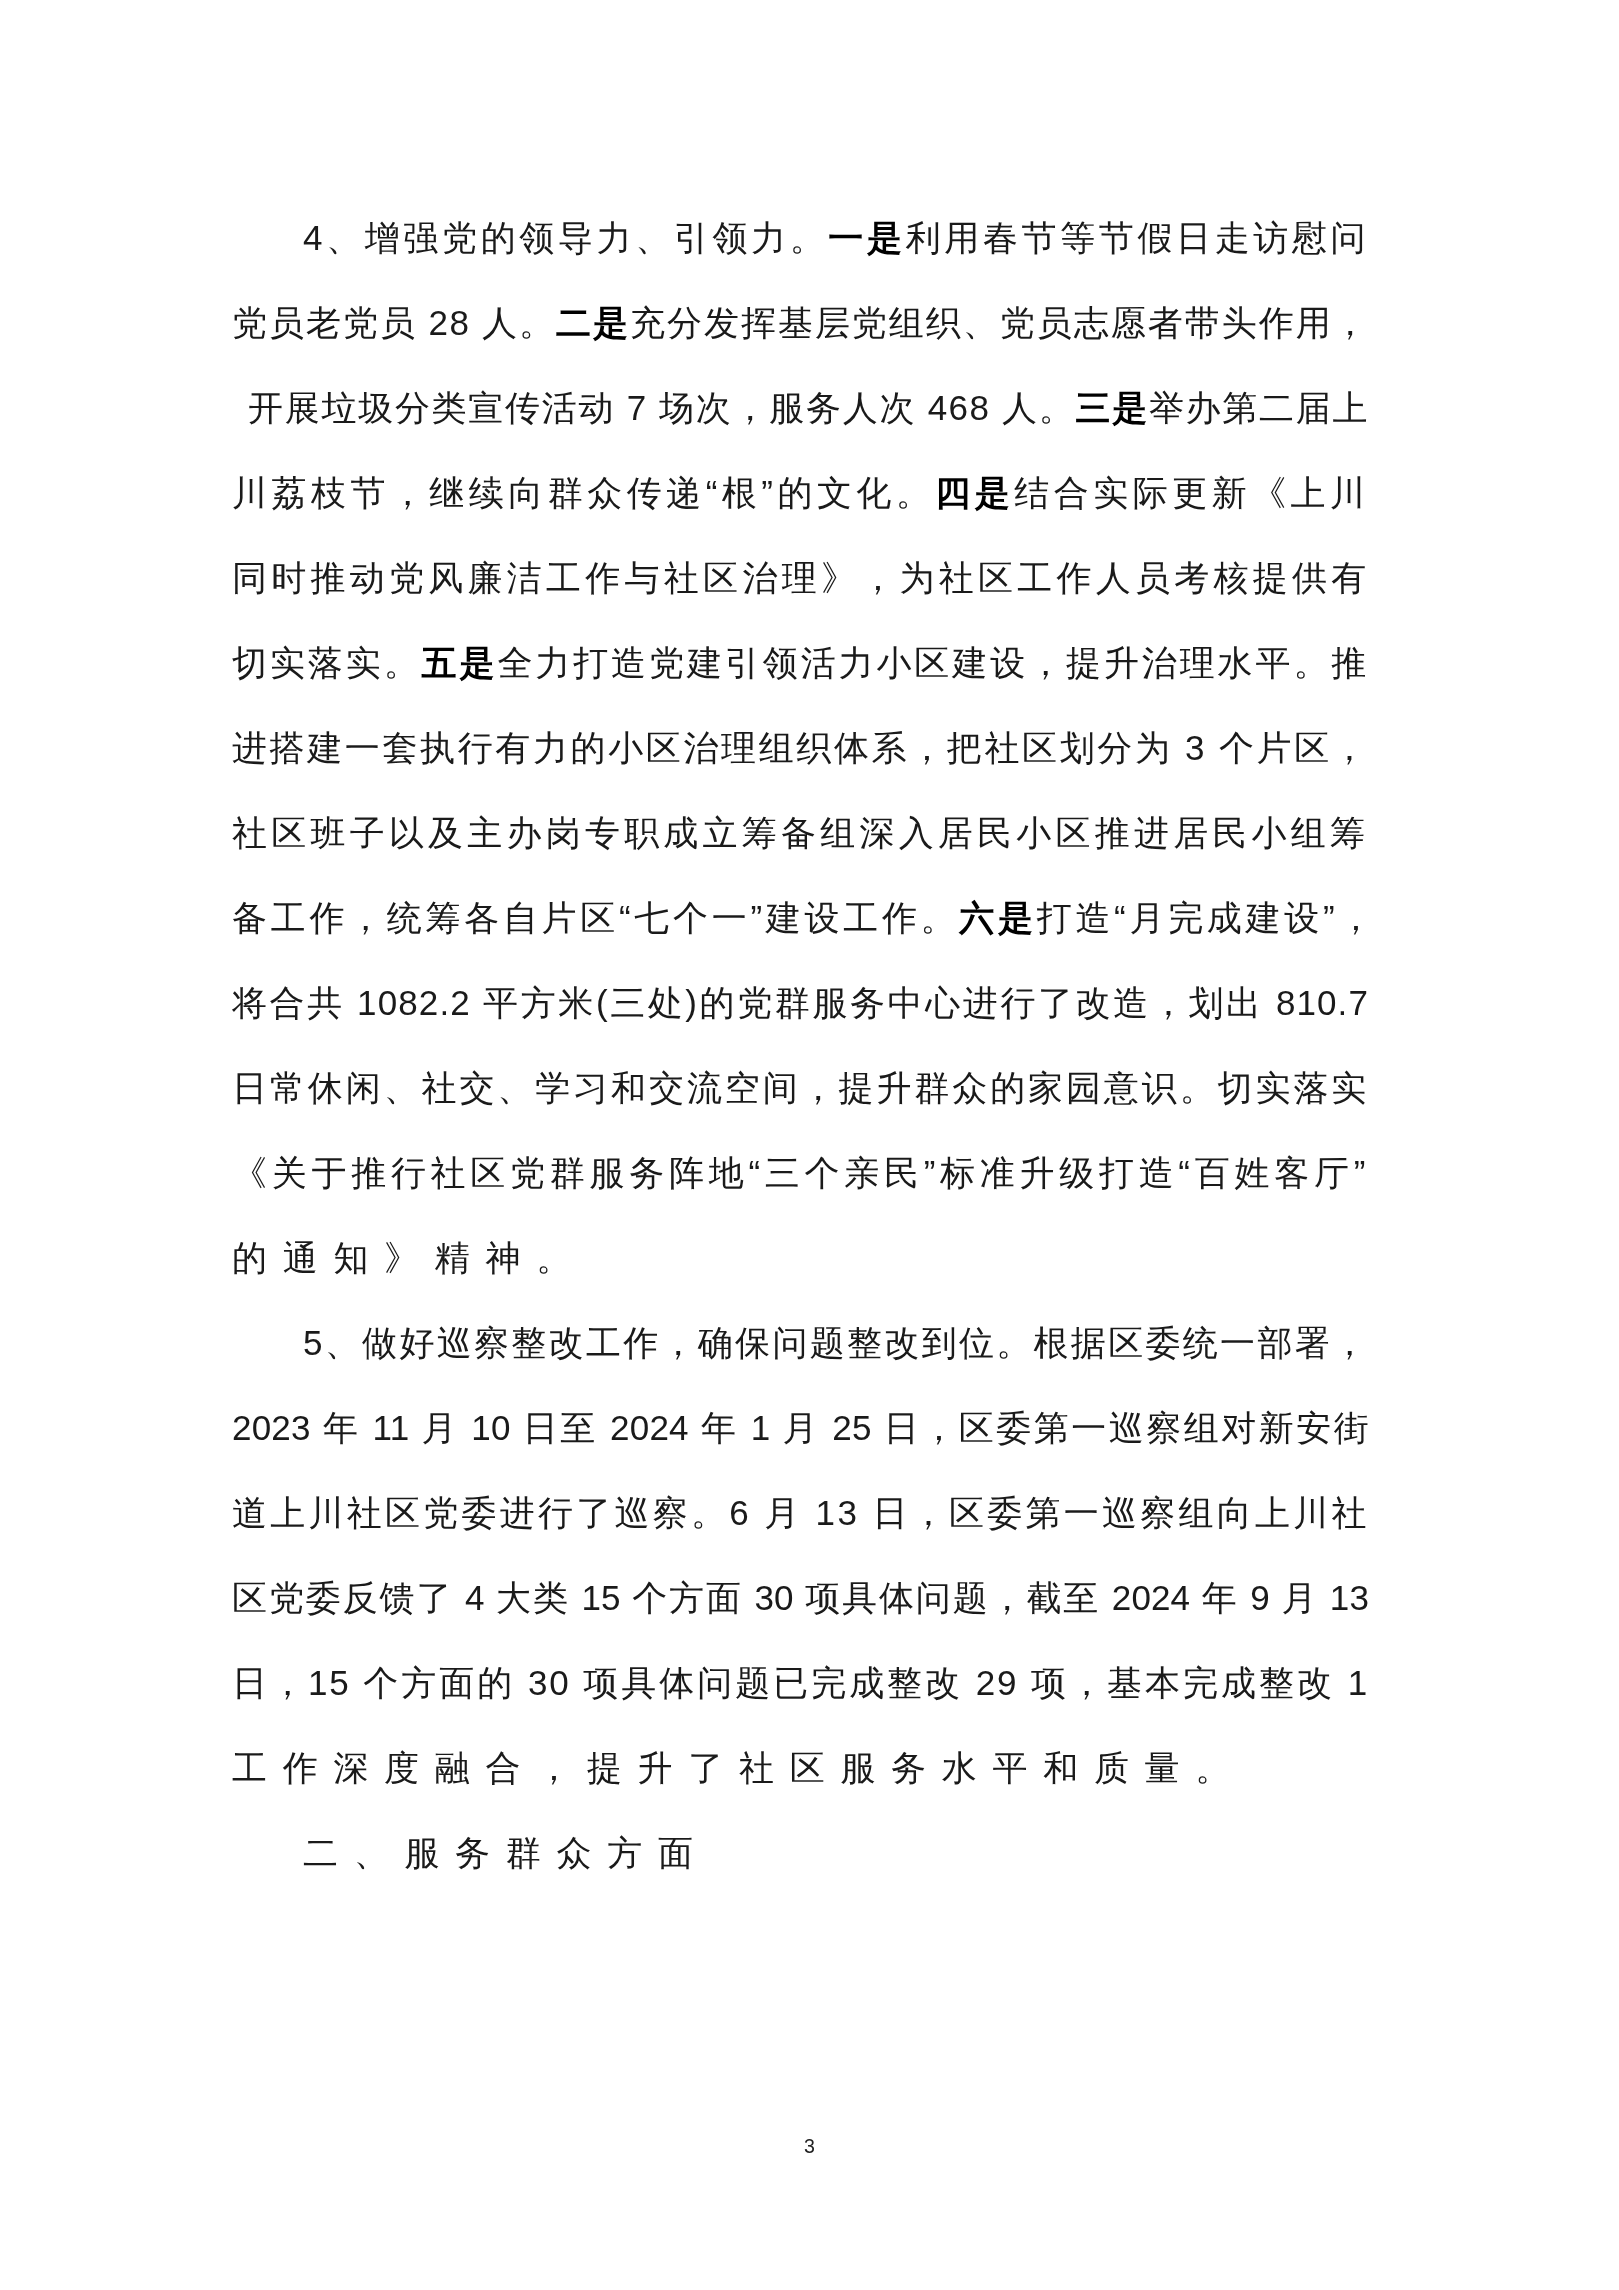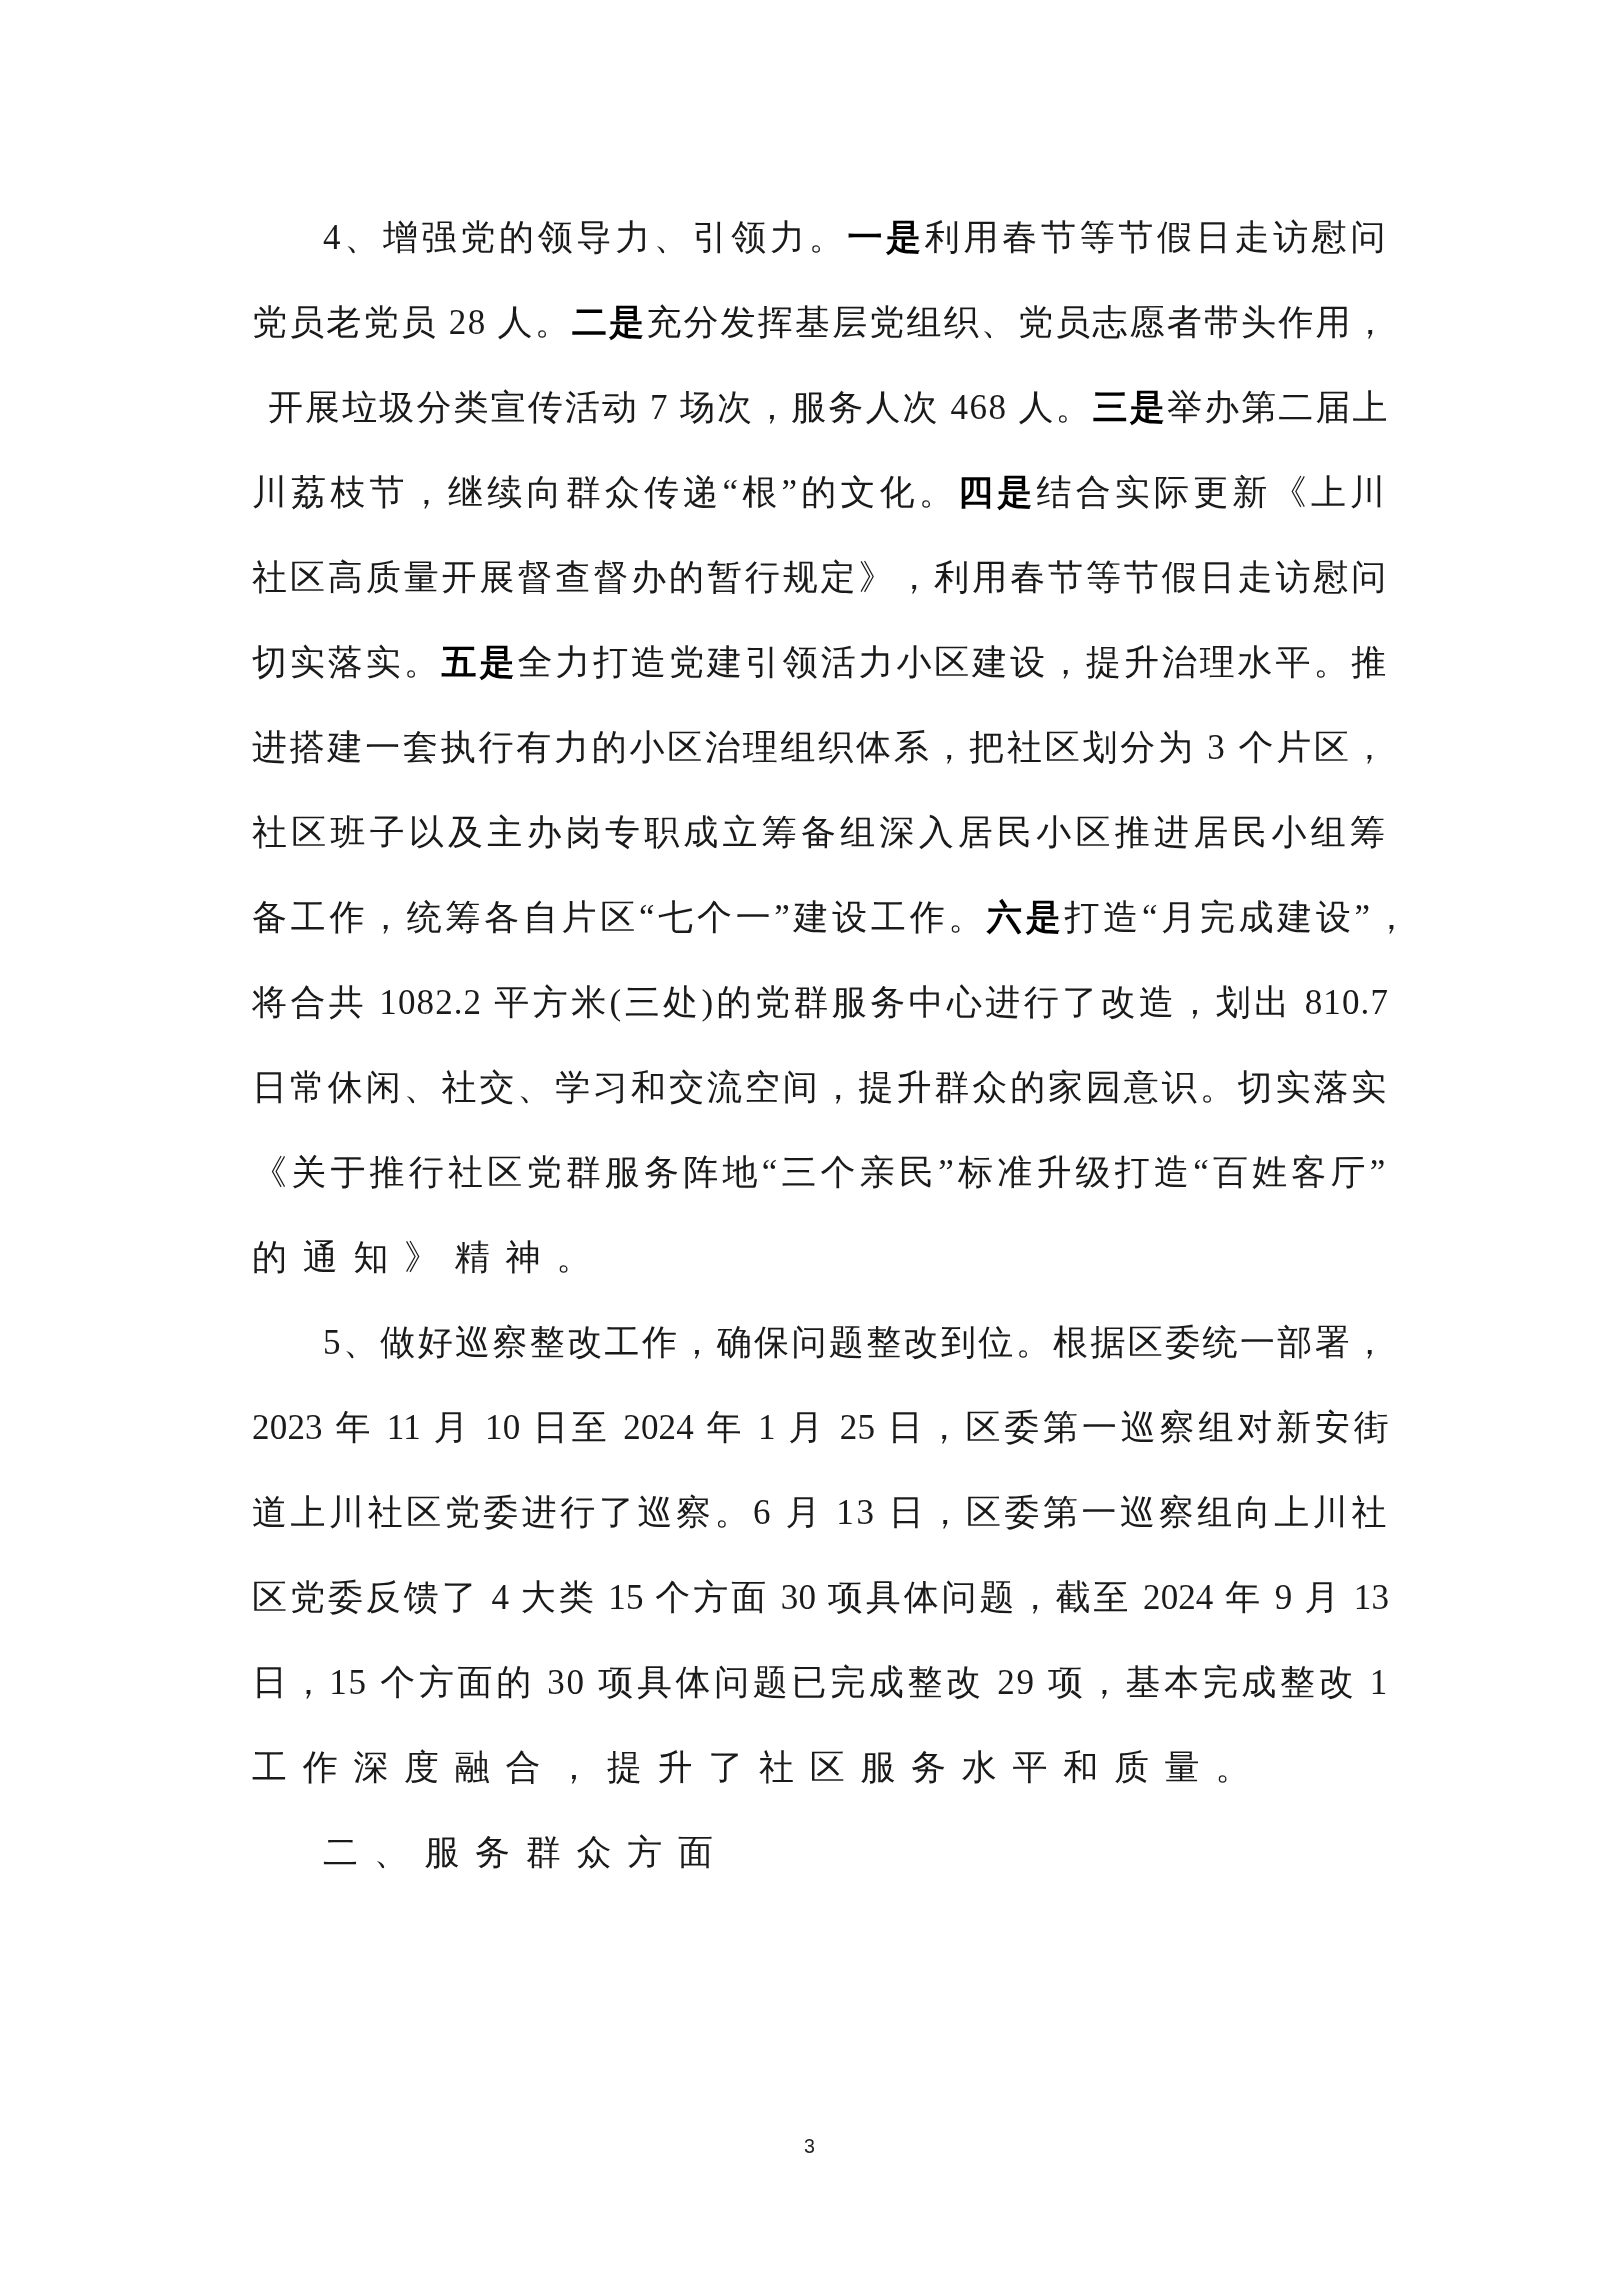--- a/index.html
+++ b/index.html
@@ -2,22 +2,22 @@
 <html><head>
 <meta charset="utf-8">
 <style>
   html, body { margin: 0; padding: 0; background: #ffffff; }
   body { width: 1619px; height: 2291px; position: relative; overflow: hidden; }
   .page {
     position: absolute; left: 0; top: 0; width: 1619px; height: 2291px;
     background: #ffffff;
   }
   .body-text {
-    position: absolute; left: 252px; top: 208px; width: 1137px;
-    font-family: Liberation Serif, serif;
+    position: absolute; left: 232px; top: 208px; width: 1137px;
+    font-family: Liberation Sans, sans-serif;
     color: #1a1a1a;
   }
   .line {
     display: block;
     height: 85px;
     line-height: 59px;
     font-size: 35px;
     white-space: nowrap;
     text-align: justify;
     text-align-last: justify;
@@ -36,21 +36,21 @@
 </style>
 </head>
 <body>
 
 <div class="page">
   <div class="body-text" id="body-text">
       <div class="line indent" style="letter-spacing: 3.4px; display: block; width: auto;"><span class="seg">4、增强党的领导力、引领力。</span><span class="seg b">一是</span><span class="seg">利用春节等节假日走访慰问</span></div>
       <div class="line" style="letter-spacing: 1.4px; display: block; width: auto;"><span class="seg">党员老党员 28 人。</span><span class="seg b">二是</span><span class="seg">充分发挥基层党组织、党员志愿者带头作用，</span></div>
       <div class="line" style="letter-spacing: 1.5px; display: block; width: auto; margin-left: 16px;"><span class="seg">开展垃圾分类宣传活动 7 场次，服务人次 468 人。</span><span class="seg b">三是</span><span class="seg">举办第二届上</span></div>
       <div class="line" style="letter-spacing: 3.9px; display: block; width: auto;"><span class="seg">川荔枝节，继续向群众传递“根”的文化。</span><span class="seg b">四是</span><span class="seg">结合实际更新《上川</span></div>
-      <div class="line" style="letter-spacing: 2.7px; display: block; width: auto;"><span class="seg">社区高质量开展督查督办的暂行规定》，利用春节等节假日走访慰问</span></div>
+      <div class="line" style="letter-spacing: 2.7px; display: block; width: auto;"><span class="seg">同时推动党风廉洁工作与社区治理》，为社区工作人员考核提供有</span></div>
       <div class="line" style="letter-spacing: 2.7px; display: block; width: auto;"><span class="seg">切实落实。</span><span class="seg b">五是</span><span class="seg">全力打造党建引领活力小区建设，提升治理水平。推</span></div>
       <div class="line" style="letter-spacing: 2.2px; display: block; width: auto;"><span class="seg">进搭建一套执行有力的小区治理组织体系，把社区划分为 3 个片区，</span></div>
       <div class="line" style="letter-spacing: 4px; display: block; width: auto;"><span class="seg">社区班子以及主办岗专职成立筹备组深入居民小区推进居民小组筹</span></div>
       <div class="line" style="letter-spacing: 3.7px; display: block; width: auto;"><span class="seg">备工作，统筹各自片区“七个一”建设工作。</span><span class="seg b">六是</span><span class="seg">打造“月完成建设”，</span></div>
       <div class="line" style="letter-spacing: 1.1px; display: block; width: auto;"><span class="seg">将合共 1082.2 平方米(三处)的党群服务中心进行了改造，划出 810.7</span></div>
       <div class="line" style="letter-spacing: 2.7px; display: block; width: auto;"><span class="seg">日常休闲、社交、学习和交流空间，提升群众的家园意识。切实落实</span></div>
       <div class="line" style="letter-spacing: 3.7px; display: block; width: auto;"><span class="seg">《关于推行社区党群服务阵地“三个亲民”标准升级打造“百姓客厅”</span></div>
       <div class="line last" style="letter-spacing: 15.7px;"><span class="seg">的通知》精神。</span></div>
       <div class="line indent" style="letter-spacing: 2px; display: block; width: auto;"><span class="seg">5、做好巡察整改工作，确保问题整改到位。根据区委统一部署，</span></div>
       <div class="line" style="letter-spacing: 0.2px; display: block; width: auto;"><span class="seg">2023 年 11 月 10 日至 2024 年 1 月 25 日，区委第一巡察组对新安街</span></div>

